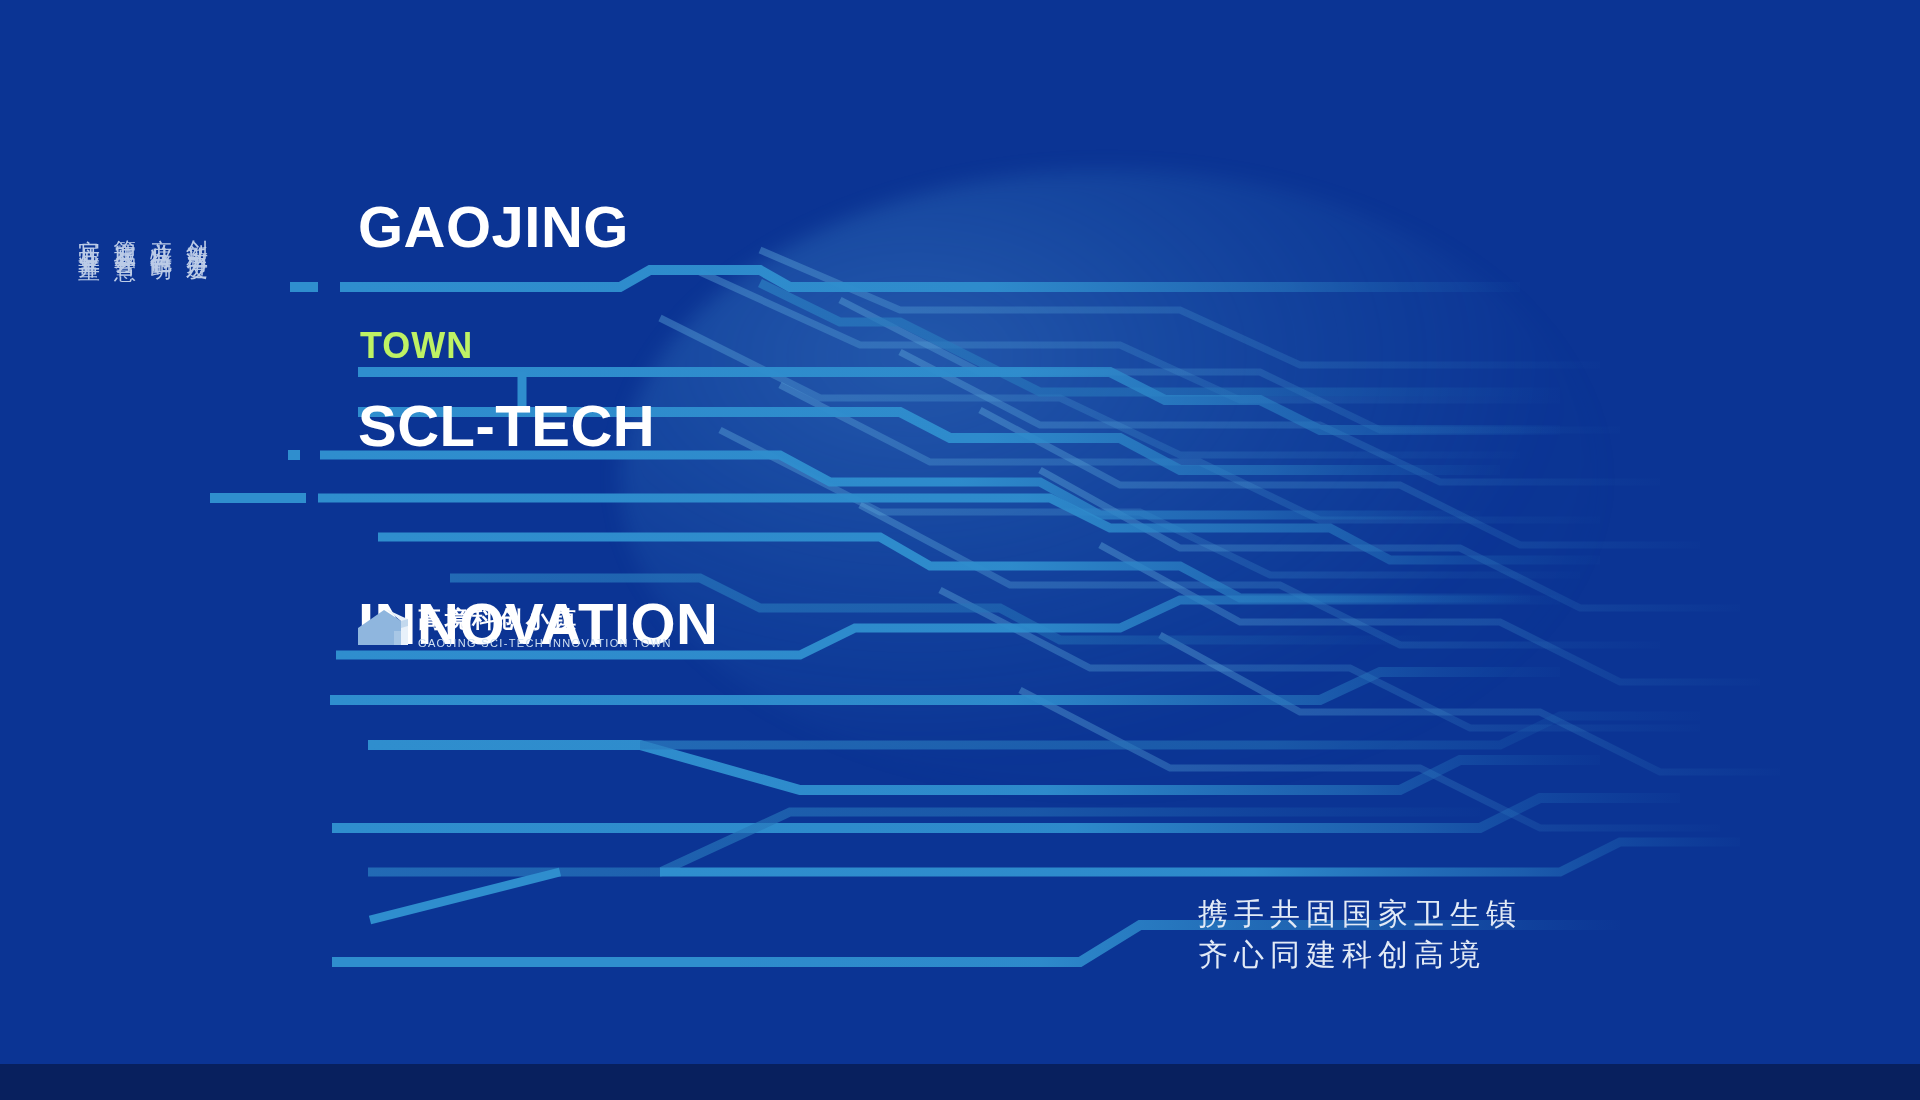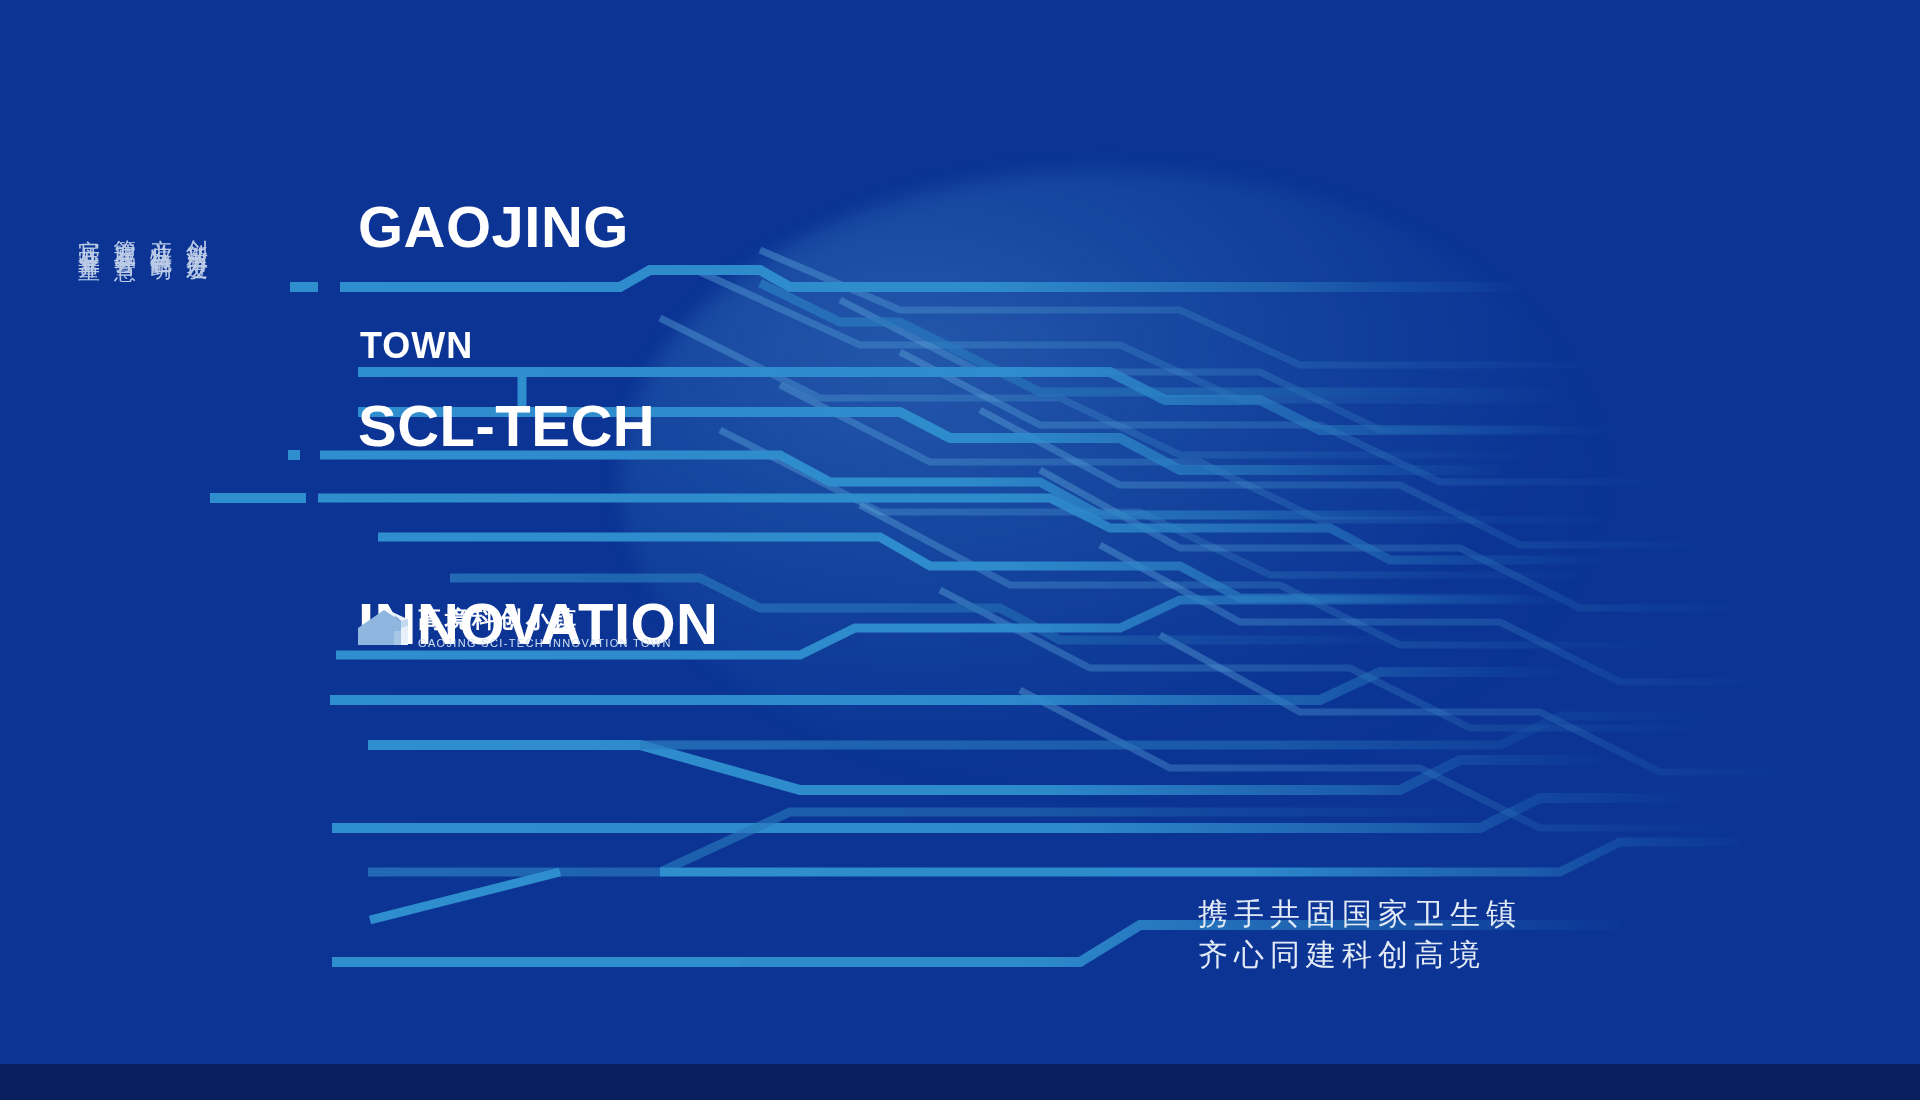--- a/index.html
+++ b/index.html
@@ -55,21 +55,21 @@
     letter-spacing: 0.5px;
     text-transform: uppercase;
     white-space: pre;
   }
   #headline .line { display: block; }
 
   #town-word {
     position: absolute;
     left: 360px;
     top: 325px;
-    color: #ffffff;
+    color: #bef264;
     font-weight: 700;
     font-size: 36px;
     letter-spacing: 1px;
     text-transform: uppercase;
   }
 
   
   #vertical-taglines {
     position: absolute;
     left: 78px;

